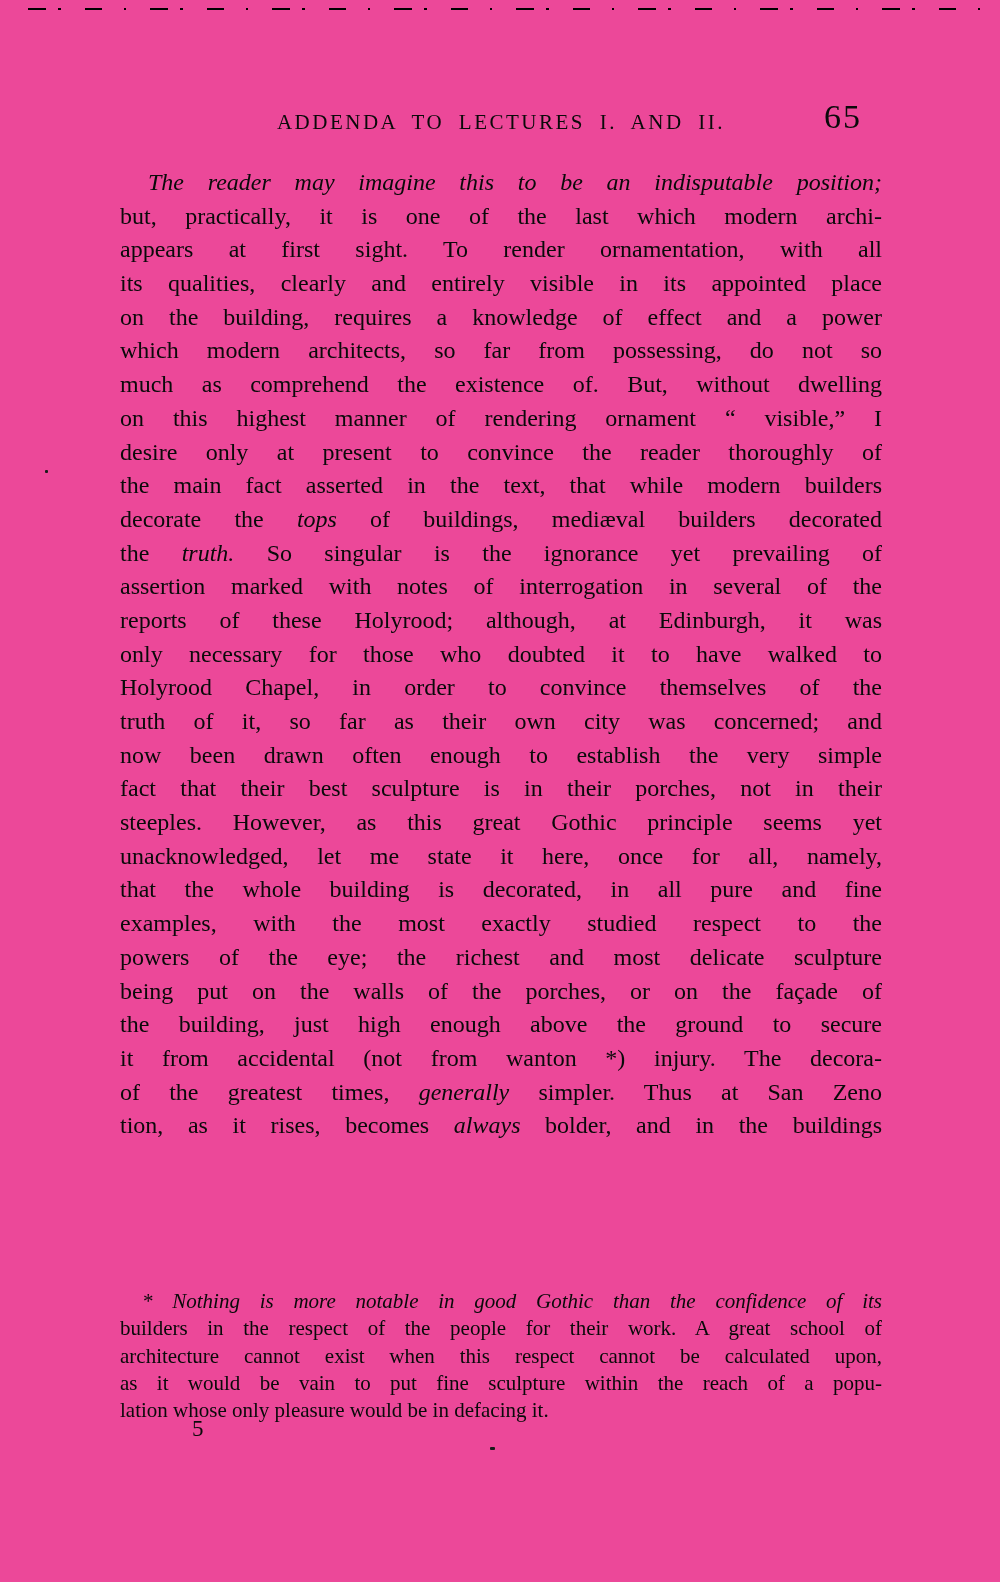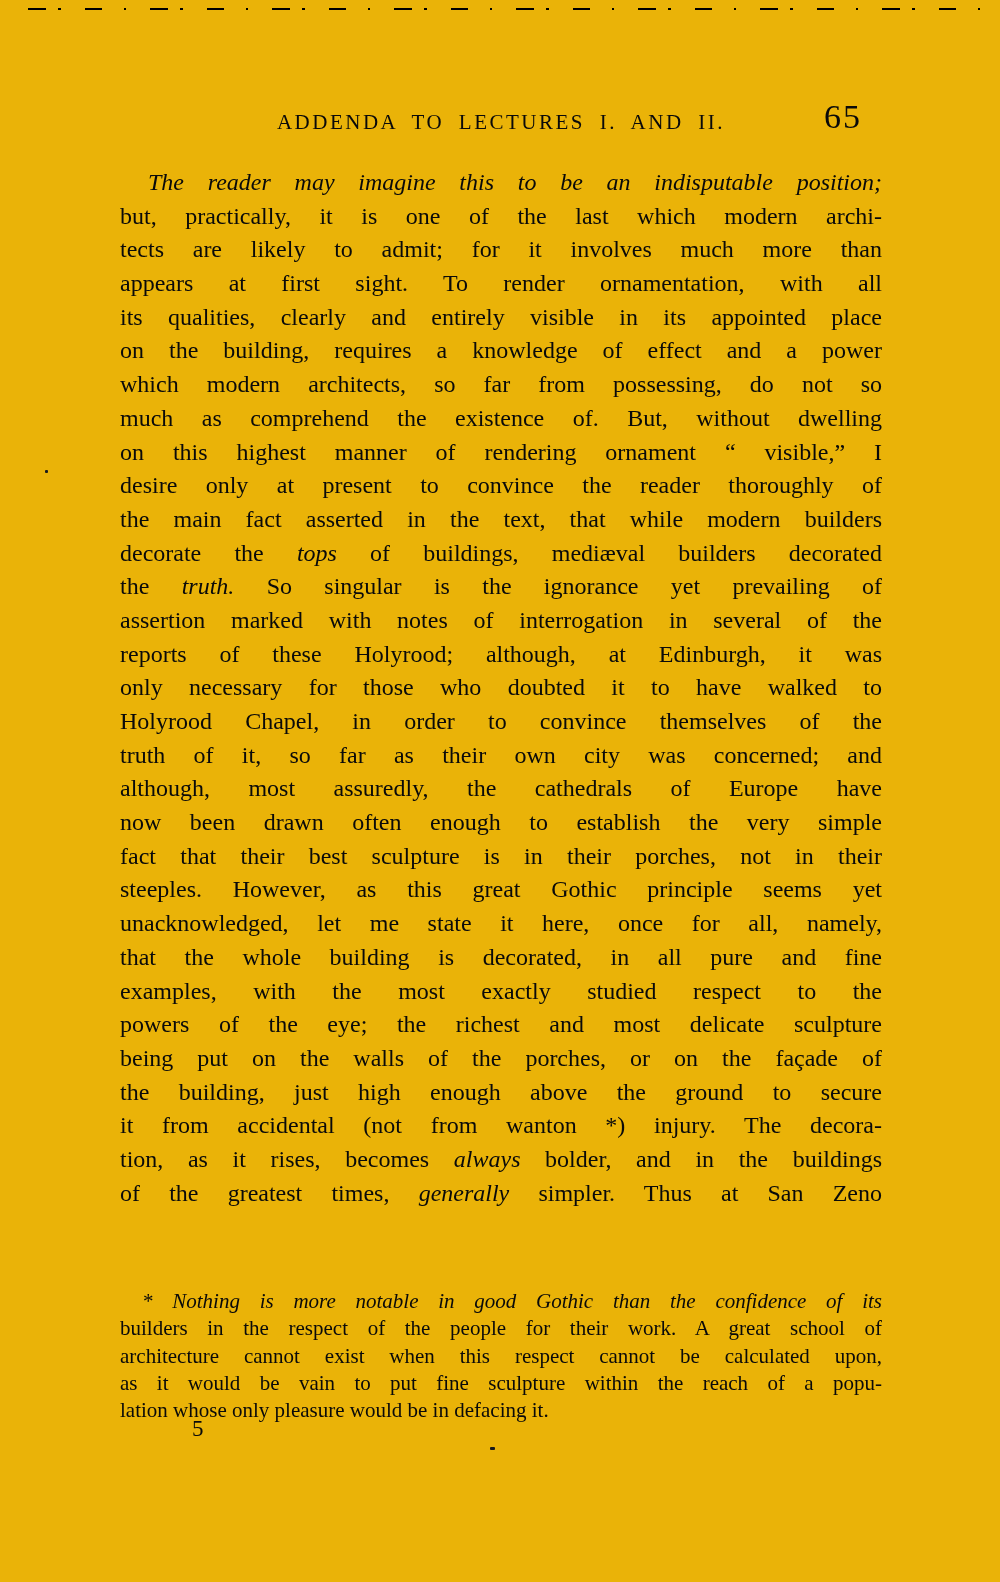--- a/index.html
+++ b/index.html
@@ -4,21 +4,21 @@
 <style>
   html, body {
     margin: 0;
     padding: 0;
     background: #ffffff;
   }
   .page {
     position: relative;
     width: 1000px;
     height: 1582px;
-    background: #eab308;
+    background: #ec4899;
     color: #0a0a0a;
     font-family: "Liberation Serif", serif;
     overflow: hidden;
   }
   
   .top-edge {
     position: absolute;
     top: 7px;
     left: 28px;
     width: 972px;
@@ -123,49 +123,47 @@
 
   <div class="header-row">
     <div class="running-head">ADDENDA TO LECTURES I. AND II.</div>
   </div>
 
   <div class="page-number">65</div>
 
   <div class="body-text">
       <div class="line indent"><span>The reader may imagine this to be an indisputable position;</span></div>
       <div class="line"><span>but, practically, it is one of the last which modern archi-</span></div>
-      <div class="line"><span>tects are likely to admit; for it involves much more than</span></div>
       <div class="line"><span>appears at first sight.  To render ornamentation, with all</span></div>
       <div class="line"><span>its qualities, clearly and entirely visible in its appointed place</span></div>
       <div class="line"><span>on the building, requires a knowledge of effect and a power</span></div>
       <div class="line"><span>which modern architects, so far from possessing, do not so</span></div>
       <div class="line"><span>much as comprehend the existence of.  But, without dwelling</span></div>
       <div class="line"><span>on this highest manner of rendering ornament “ visible,” I</span></div>
       <div class="line"><span>desire only at present to convince the reader thoroughly of</span></div>
       <div class="line"><span>the main fact asserted in the text, that while modern builders</span></div>
       <div class="line"><span>decorate the </span><i>tops</i><span> of buildings, mediæval builders decorated</span></div>
       <div class="line"><span>the </span><i>truth.</i><span>  So singular is the ignorance yet prevailing of</span></div>
       <div class="line"><span>assertion marked with notes of interrogation in several of the</span></div>
       <div class="line"><span>reports of these Holyrood; although, at Edinburgh, it was</span></div>
       <div class="line"><span>only necessary for those who doubted it to have walked to</span></div>
       <div class="line"><span>Holyrood Chapel, in order to convince themselves of the</span></div>
       <div class="line"><span>truth of it, so far as their own city was concerned; and</span></div>
-      <div class="line"><span>although, most assuredly, the cathedrals of Europe have</span></div>
       <div class="line"><span>now been drawn often enough to establish the very simple</span></div>
       <div class="line"><span>fact that their best sculpture is in their porches, not in their</span></div>
       <div class="line"><span>steeples.  However, as this great Gothic principle seems yet</span></div>
       <div class="line"><span>unacknowledged, let me state it here, once for all, namely,</span></div>
       <div class="line"><span>that the whole building is decorated, in all pure and fine</span></div>
       <div class="line"><span>examples, with the most exactly studied respect to the</span></div>
       <div class="line"><span>powers of the eye; the richest and most delicate sculpture</span></div>
       <div class="line"><span>being put on the walls of the porches, or on the façade of</span></div>
       <div class="line"><span>the building, just high enough above the ground to secure</span></div>
       <div class="line"><span>it from accidental (not from wanton *) injury.  The decora-</span></div>
+      <div class="line"><span>of the greatest times, </span><i>generally</i><span> simpler.  Thus at San Zeno</span></div>
       <div class="line"><span>tion, as it rises, becomes </span><i>always</i><span> bolder, and in the buildings</span></div>
-      <div class="line"><span>of the greatest times, </span><i>generally</i><span> simpler.  Thus at San Zeno</span></div>
     </div>
 
   <div class="footnote">
       <div class="line indent"><span>* Nothing is more notable in good Gothic than the confidence of its</span></div>
       <div class="line"><span>builders in the respect of the people for their work.  A great school of</span></div>
       <div class="line"><span>architecture cannot exist when this respect cannot be calculated upon,</span></div>
       <div class="line"><span>as it would be vain to put fine sculpture within the reach of a popu-</span></div>
       <div class="line no-just"><span>lation whose only pleasure would be in defacing it.</span></div>
     </div>
 

